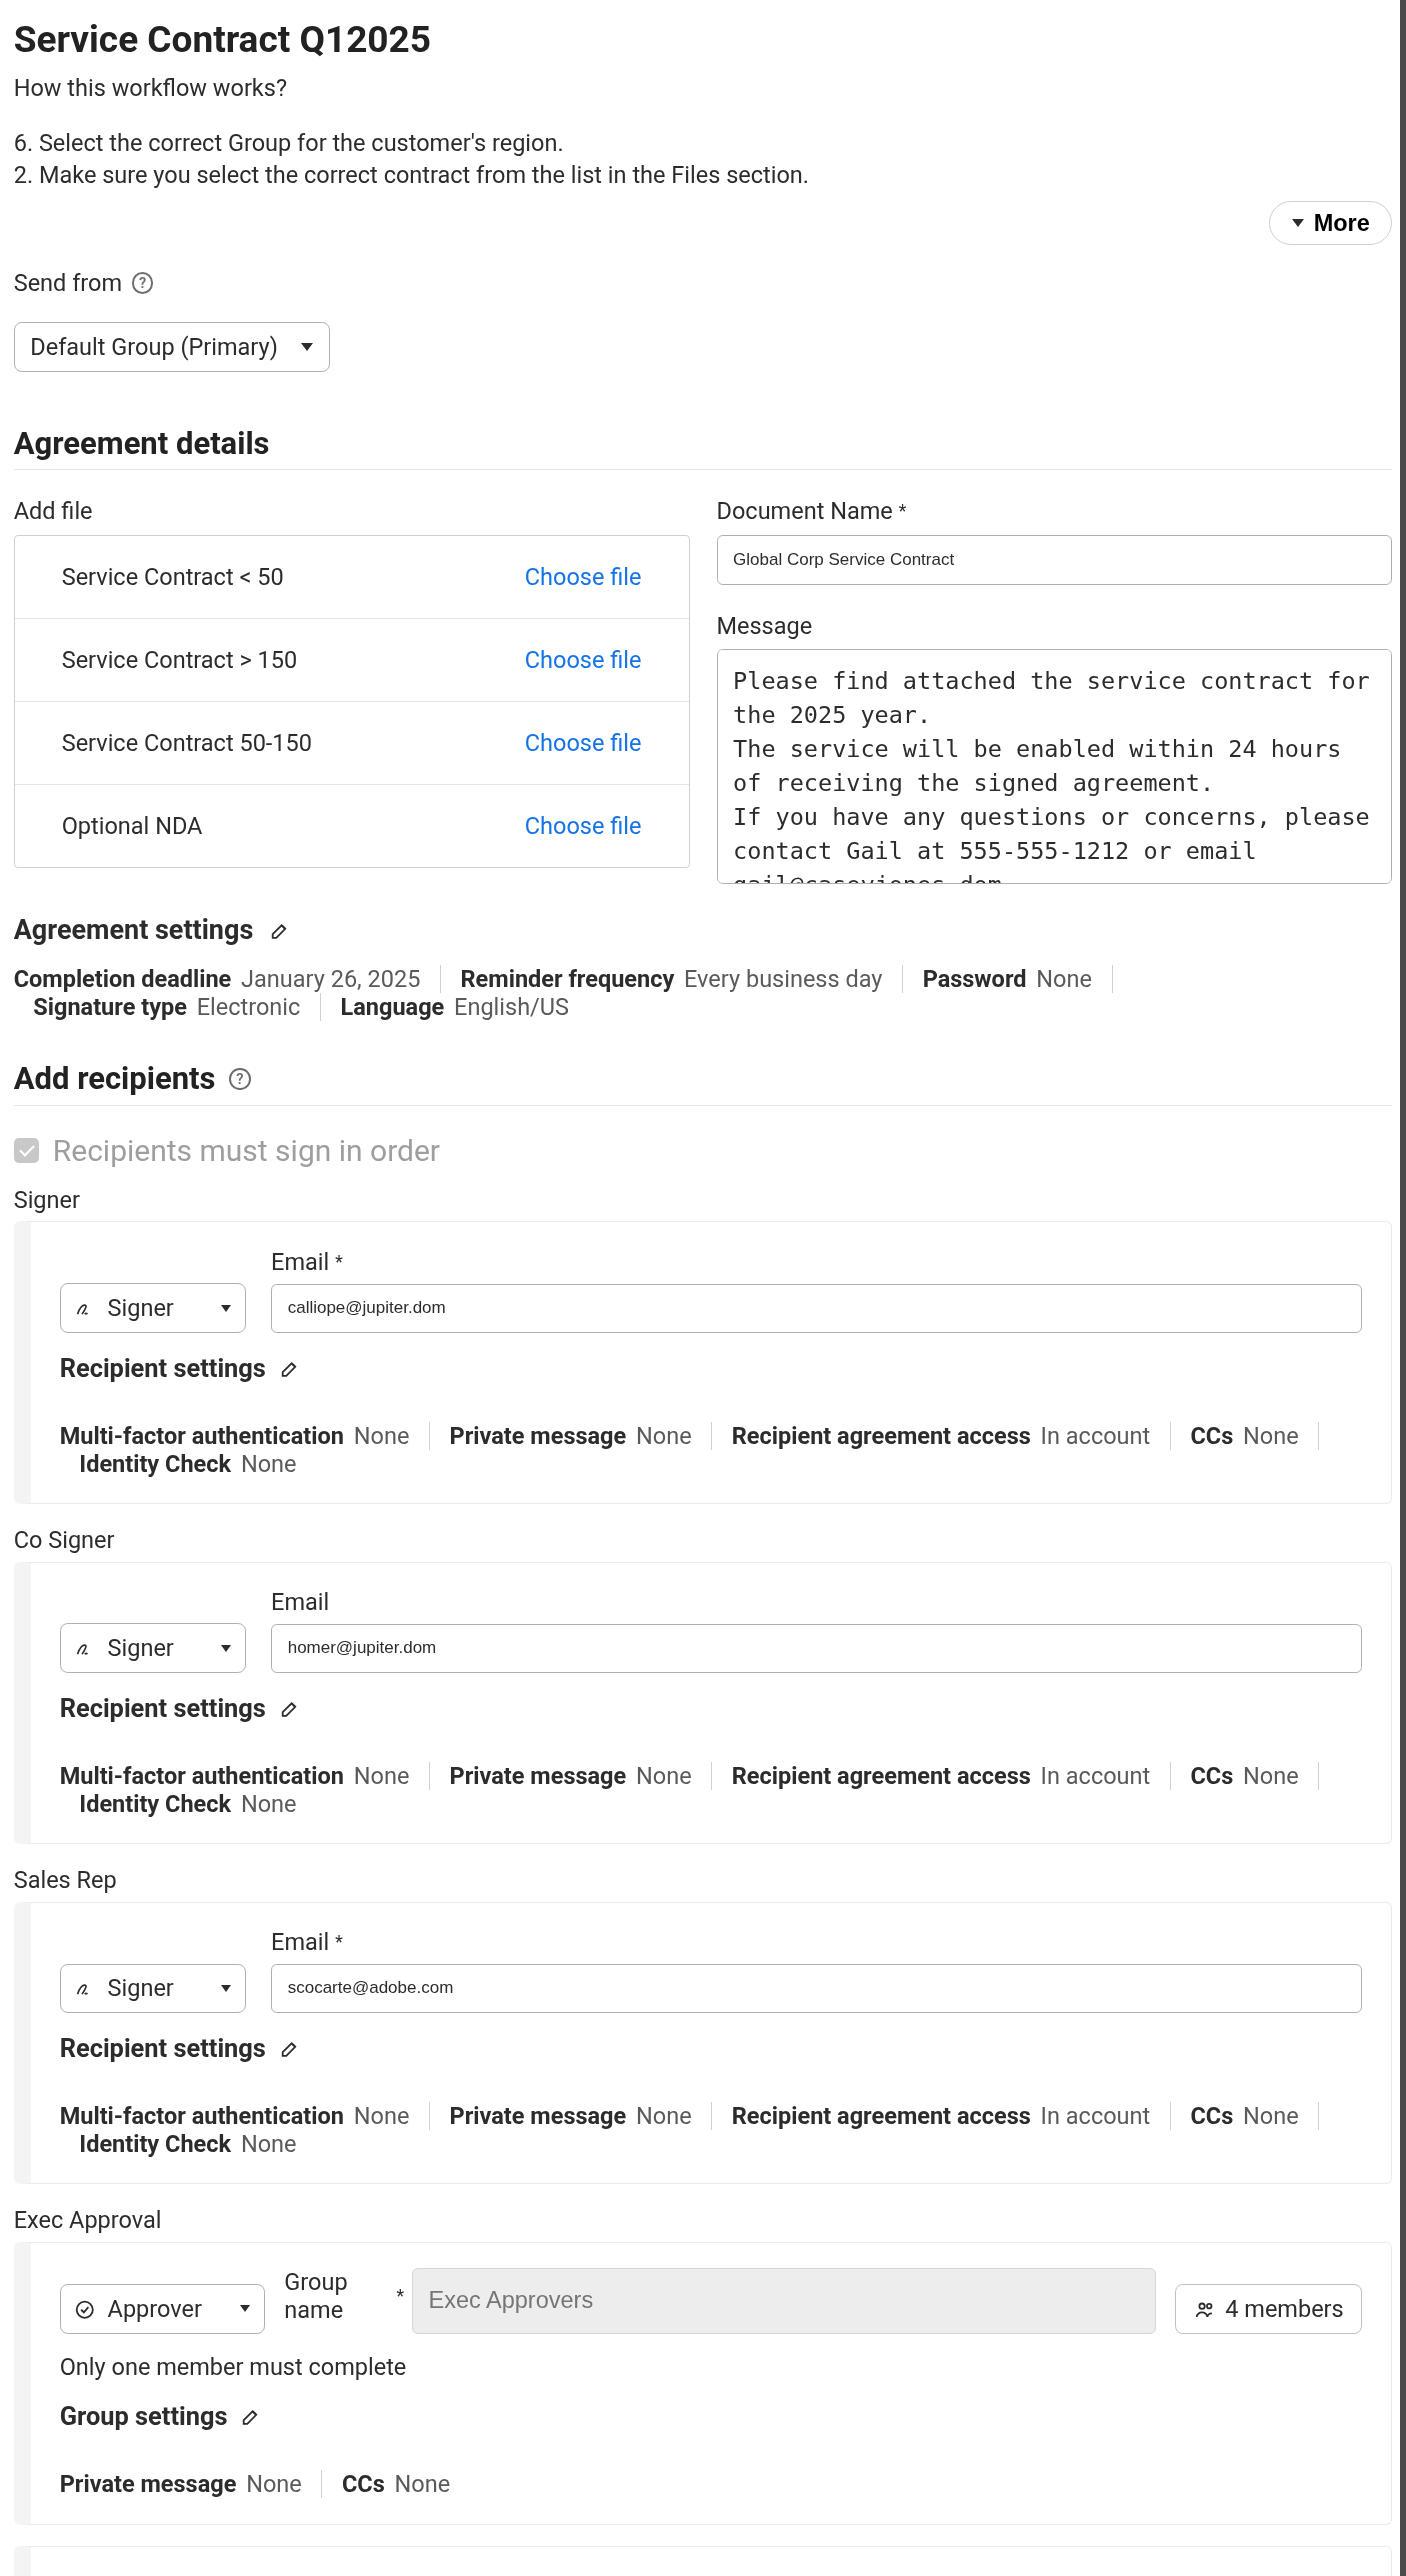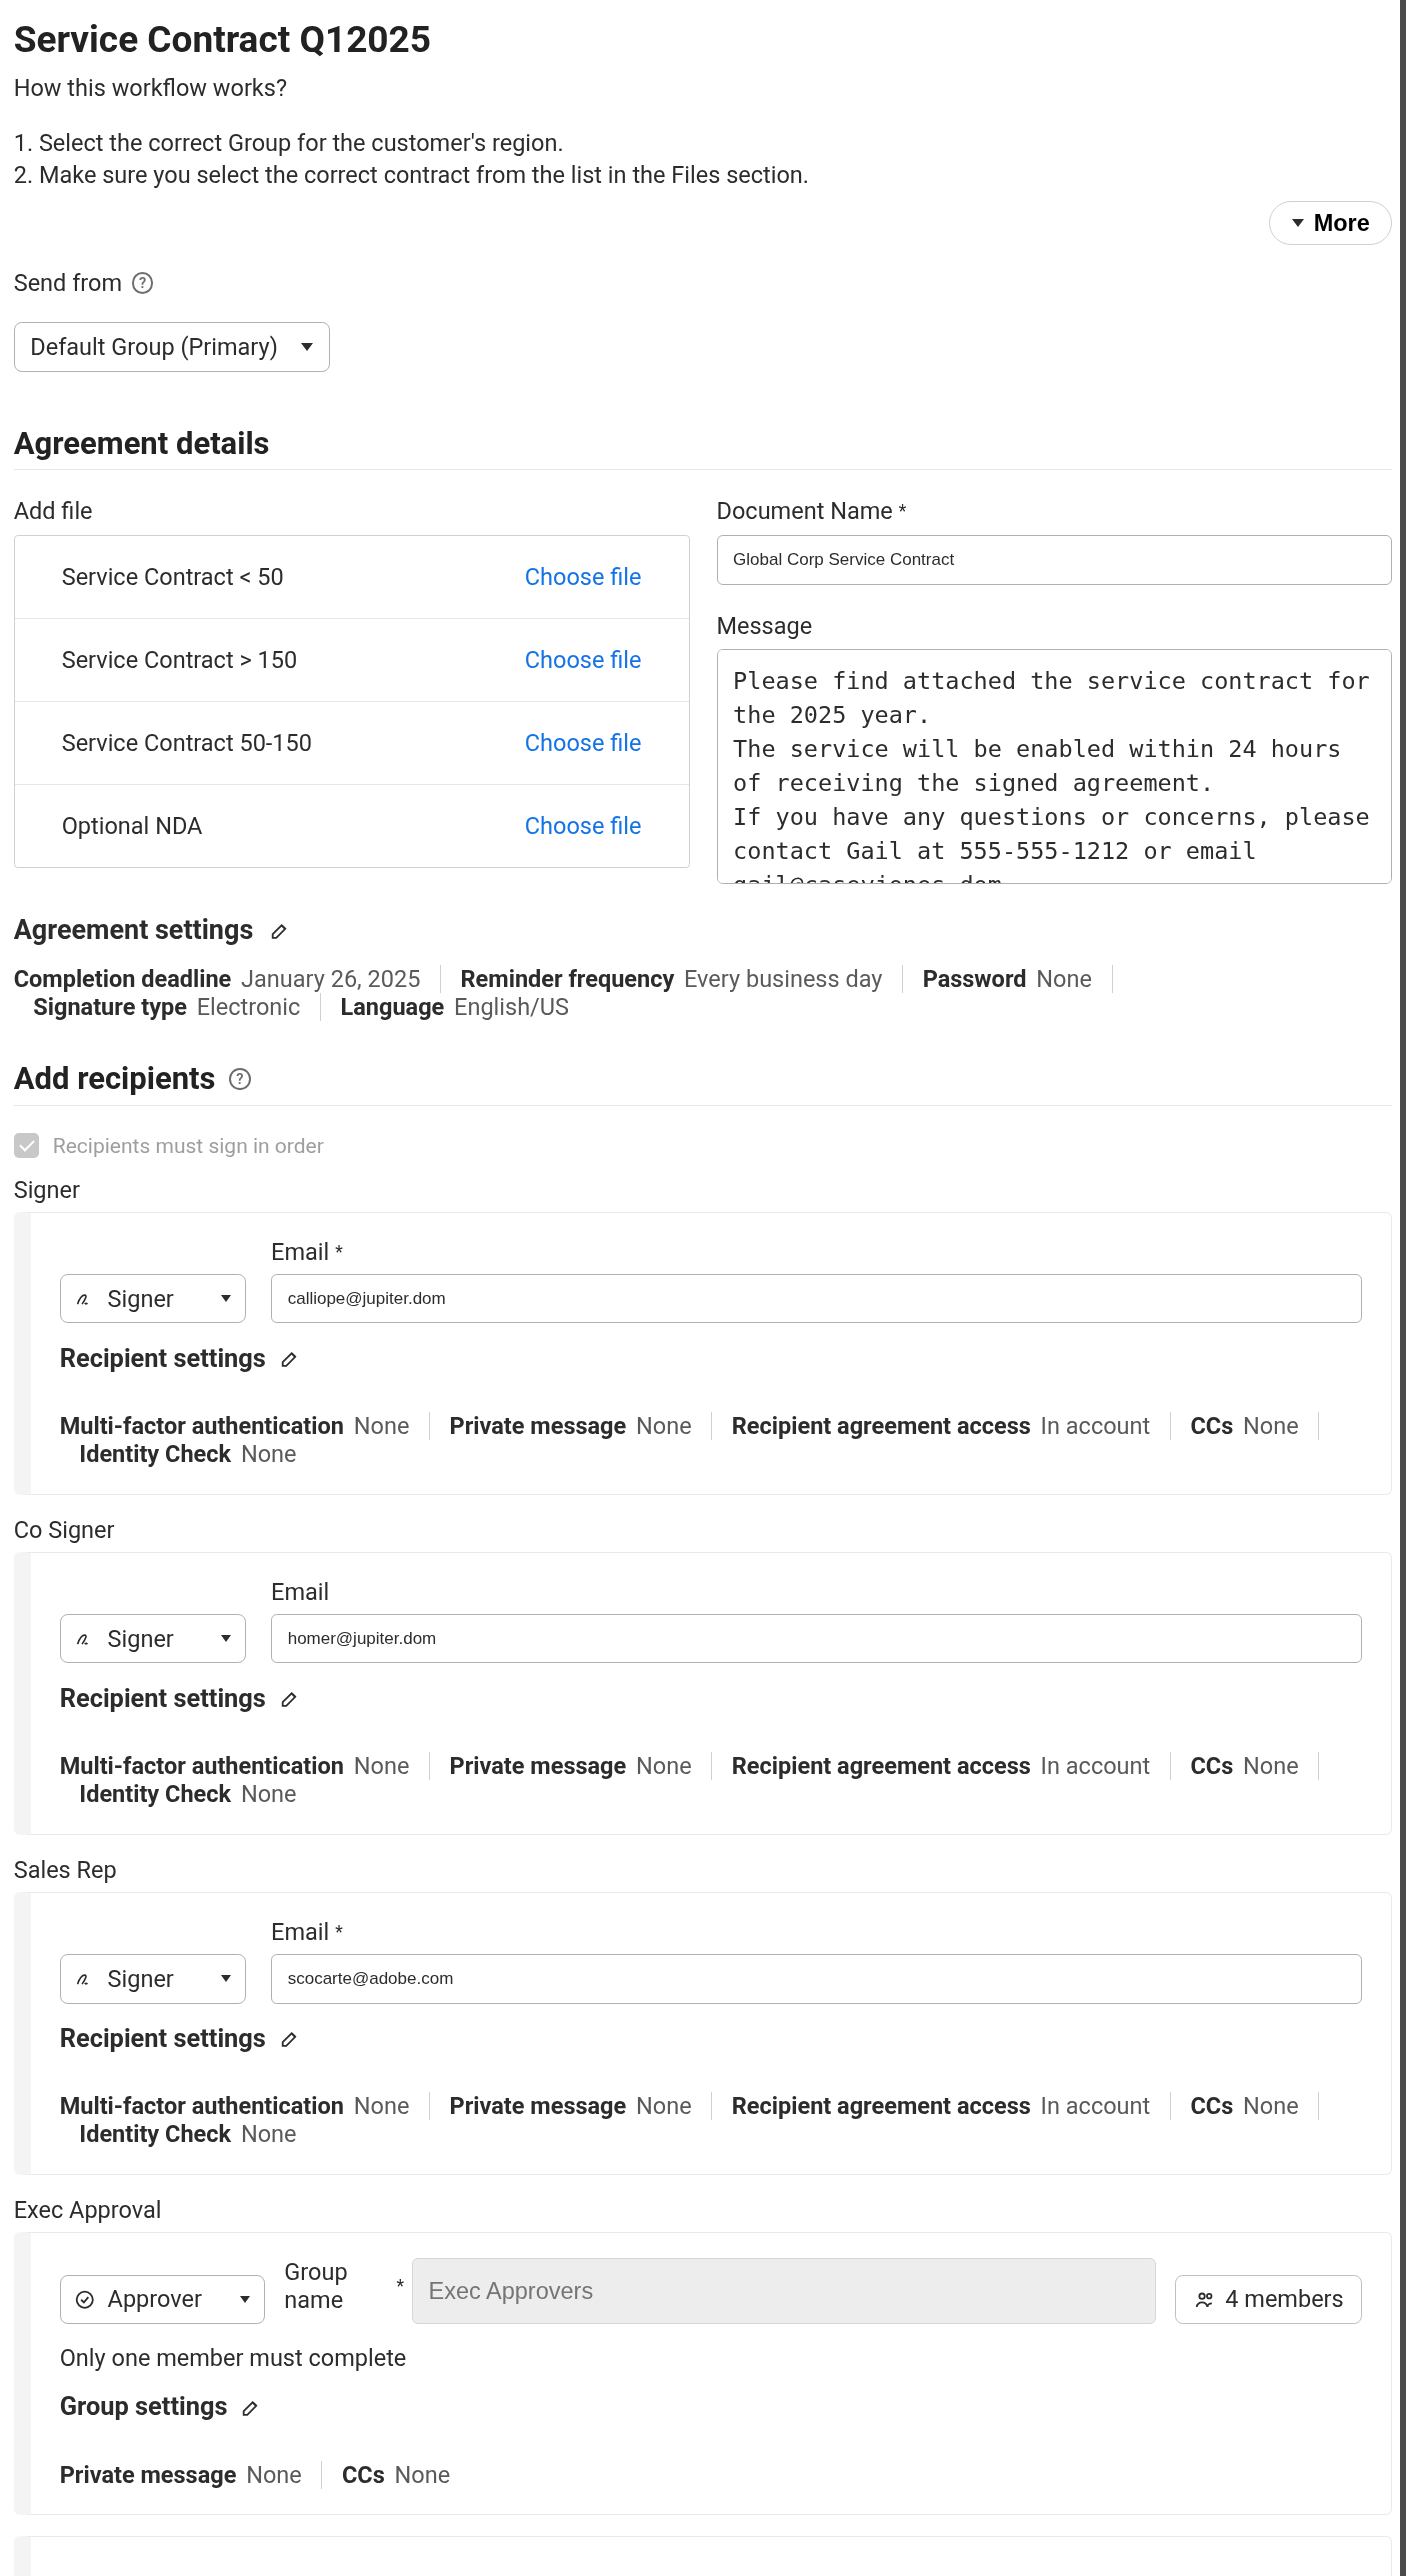--- a/index.html
+++ b/index.html
@@ -58,21 +58,21 @@
   .pencil-icon { display:inline-block; cursor:pointer; }
   .settings-line {
     display:flex; flex-wrap:wrap; gap:0; font-size:23.5px; margin-top:19.6px; align-items:center;
   }
   .settings-line .pair { display:inline-flex; gap:9.8px; padding: 0 19.6px; border-right:1px solid #d0d0d0;justify-content:space-between; }
   .settings-line .pair:first-child { padding-left:0; }
   .settings-line .pair:last-child { border-right:0; }
   .pair .k { font-weight:700; }
   .pair .v { color:#5a5a5a; }
   .recips-h-row { display:flex; align-items:center; gap:13.7px; margin-top: 39px; margin-bottom:7.8px;}
-  .checkbox-row { display:flex; align-items:center; gap:13.7px; margin: 25.4px 0 17.6px 0; color:#9e9e9e; font-size:21px;}
+  .checkbox-row { display:flex; align-items:center; gap:13.7px; margin: 25.4px 0 17.6px 0; color:#9e9e9e; font-size:30px;}
   .checkbox-box {
     width:25.4px; height:25.4px; border-radius:4.9px; background:#c8c8c8; display:inline-flex;
     align-items:center; justify-content:center;
   }
   .check-mark { width:13.7px; height:7.8px; border-left:2.9px solid #fff; border-bottom:2.9px solid #fff; transform:rotate(-45deg); margin-top:-3.9px;}
   .recip-label { font-size:23.5px; margin-bottom:7.8px; }
   .recip-card {
     border:1px solid #eaeaea; border-radius:5.9px; padding: 25.4px 29px 25.4px 29px;
     display:flex; flex-direction:column; gap:19.6px; margin-bottom: 21.5px;
     border-left: 17.6px solid #f4f4f4;
@@ -112,21 +112,21 @@
   }
 </style>
 </head>
 <body>
 
 
 
 <h1 class="page-title">Service Contract Q12025</h1>
 
 <div class="intro-q">How this workflow works?</div>
-<div class="intro-li">1. Select the correct Group for the customer's region.</div>
+<div class="intro-li">6. Select the correct Group for the customer's region.</div>
 <div class="intro-li">2. Make sure you select the correct contract from the list in the Files section.</div>
 
 <div class="more-row">
   <button class="more-btn">
     <span class="chev-down"></span>
     <span>More</span>
   </button>
 </div>
 
 <div class="field-label-row">

